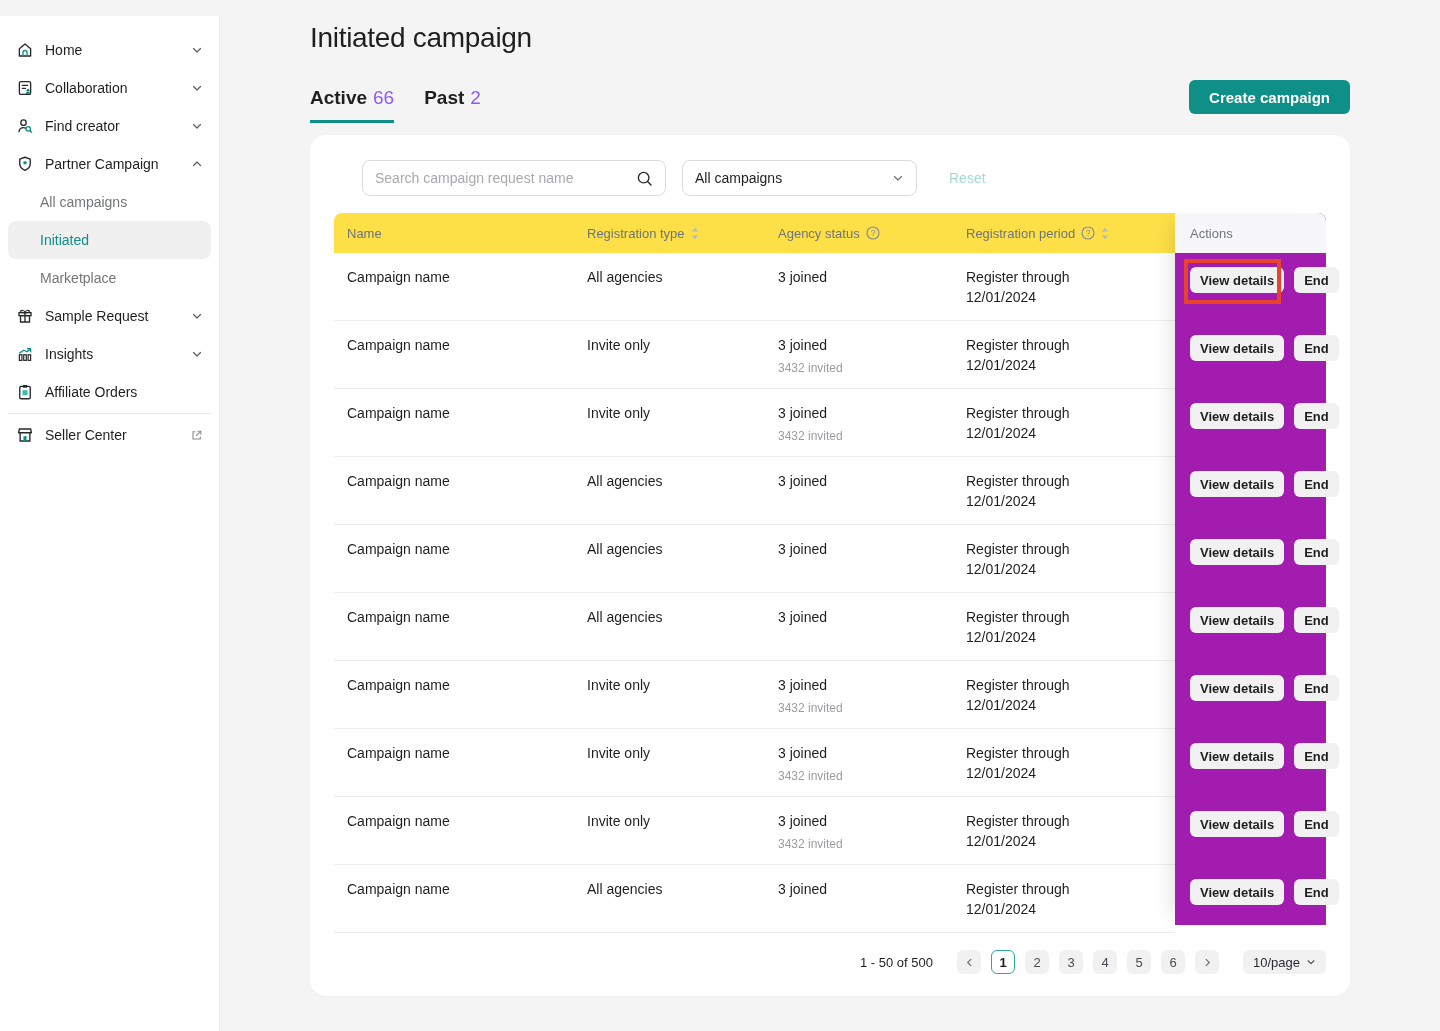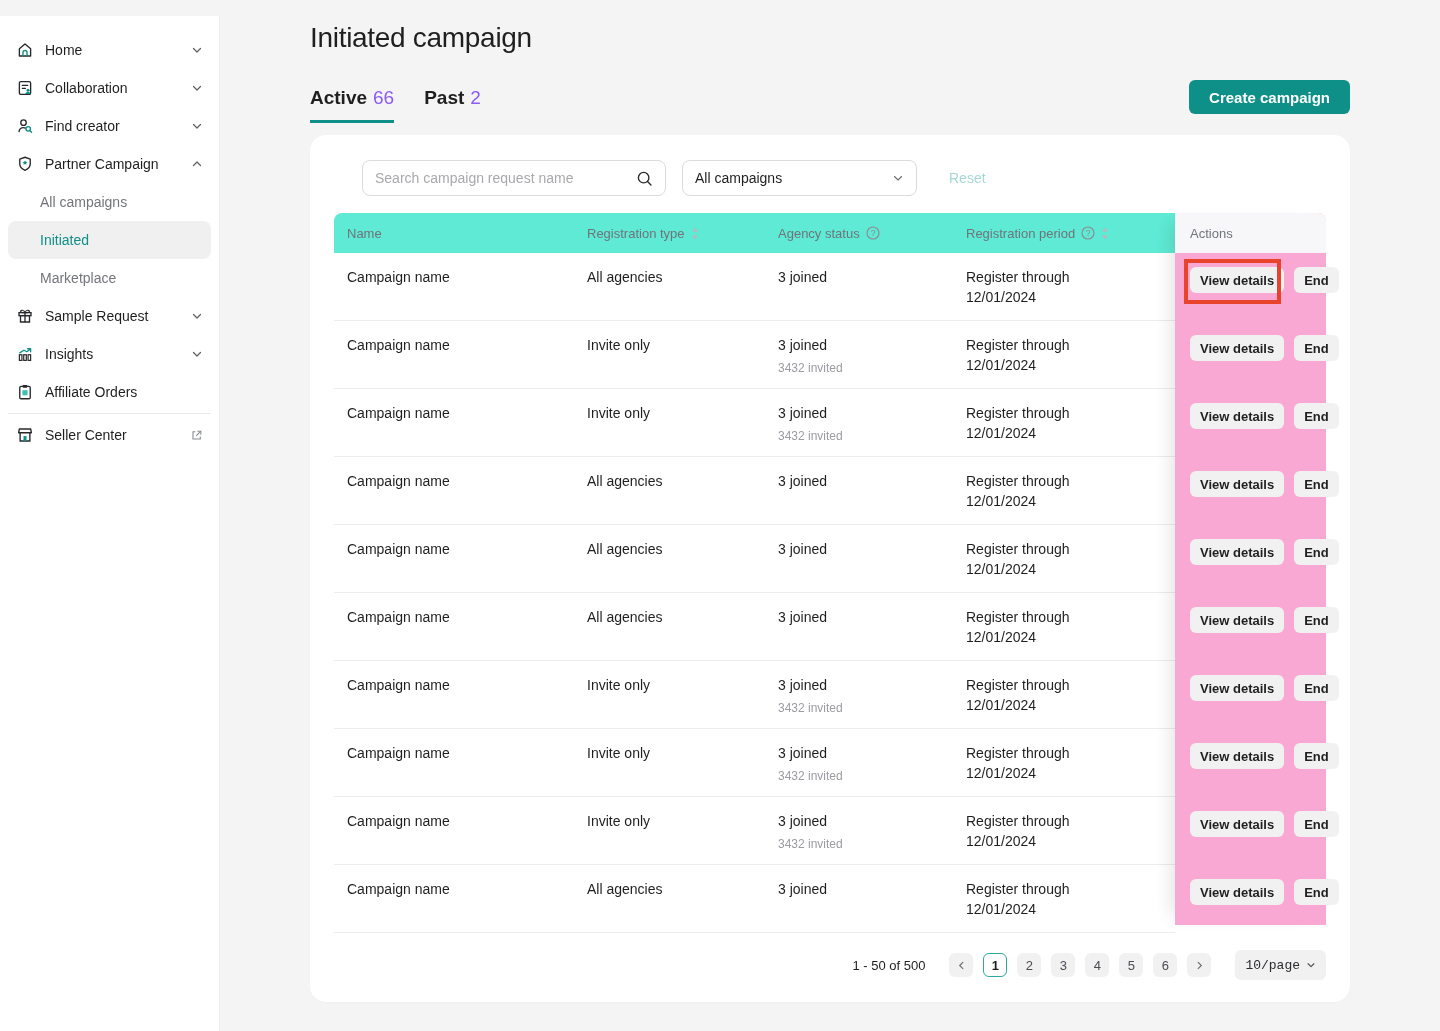--- a/index.html
+++ b/index.html
@@ -64,28 +64,28 @@
   .select-box {
     width:235px; height:36px; border:1px solid #dbdbde; border-radius:8px;
     margin-left:16px; display:flex; align-items:center; justify-content:space-between;
     padding:0 12px; cursor:pointer;
   }
   .reset { margin-left:32px; color:#a5d9d4; cursor:default; }
 
   
   .table-wrap { position:relative; width:992px; }
   .grid-cols { display:grid; grid-template-columns:240px 191px 188px 222px; width:841px; }
-  .lheader { height:40px; background:#5eead4; border-radius:8px 0 0 0; }
+  .lheader { height:40px; background:#fde047; border-radius:8px 0 0 0; }
   .hcell { display:flex; align-items:center; padding-left:13px; gap:6px; color:#6f747b; font-size:13px; }
   .trow { height:68px; border-bottom:1px solid #ececee; }
   .tcell { padding:14px 10px 0 13px; font-size:14px; line-height:20px; }
   .subtext { font-size:12px; color:#9b9ba1; margin-top:3px; }
 
   .actions-col {
-    position:absolute; top:0; right:0; bottom:8px; width:151px; background:#f9a8d4;
+    position:absolute; top:0; right:0; bottom:8px; width:151px; background:#a21caf;
     box-shadow:-14px 0 16px -10px rgba(31,35,41,.12); border-radius:0 8px 0 0;
   }
   .actions-header {
     height:40px; display:flex; align-items:center; padding-left:15px;
     background:#f7f7f9; border-radius:0 8px 0 0; color:#6f747b; font-size:13px;
   }
   .action-row { height:68px; padding:14px 0 0 15px; display:flex; gap:10px; align-items:flex-start; position:relative; }
   .btn {
     background:#f1f1f2; border:none; border-radius:6px; height:26px; padding:0 10px;
     font-size:13px; font-weight:600; color:#1f1f1f; font-family:inherit; cursor:pointer; white-space:nowrap;
@@ -98,22 +98,22 @@
   
   .pagination { display:flex; align-items:center; justify-content:flex-end; margin-top:17px; gap:10px; font-size:13px; }
   .range { margin-right:14px; color:#1f1f1f; }
   .pbtn {
     min-width:24px; height:24px; border-radius:6px; background:#f1f1f2; border:none;
     display:flex; align-items:center; justify-content:center; font-size:13px;
     color:#4b4b52; font-family:inherit; cursor:pointer; padding:0 6px;
   }
   .pbtn.current { background:#fff; border:1.5px solid #2fa89f; color:#1f1f1f; font-weight:600; }
   .psize {
-    height:30px; border-radius:6px; background:#f1f1f2; display:flex; align-items:center;
-    gap:6px; padding:0 10px; margin-left:14px; cursor:pointer; color:#2b2b30;font-family:Liberation Mono, monospace;
+    height:24px; border-radius:6px; background:#f1f1f2; display:flex; align-items:center;
+    gap:6px; padding:0 10px; margin-left:14px; cursor:pointer; color:#2b2b30;
   }
 </style>
 </head>
 <body>
 
 <aside class="sidebar">
 
   <div class="nav-item">
     <svg class="glyph" width="18" height="18" viewBox="0 0 24 24" fill="none">
       <path d="M4.5 10.2 12 4l7.5 6.2V20h-15z" stroke="#26282b" stroke-width="1.8" stroke-linejoin="round"></path>

